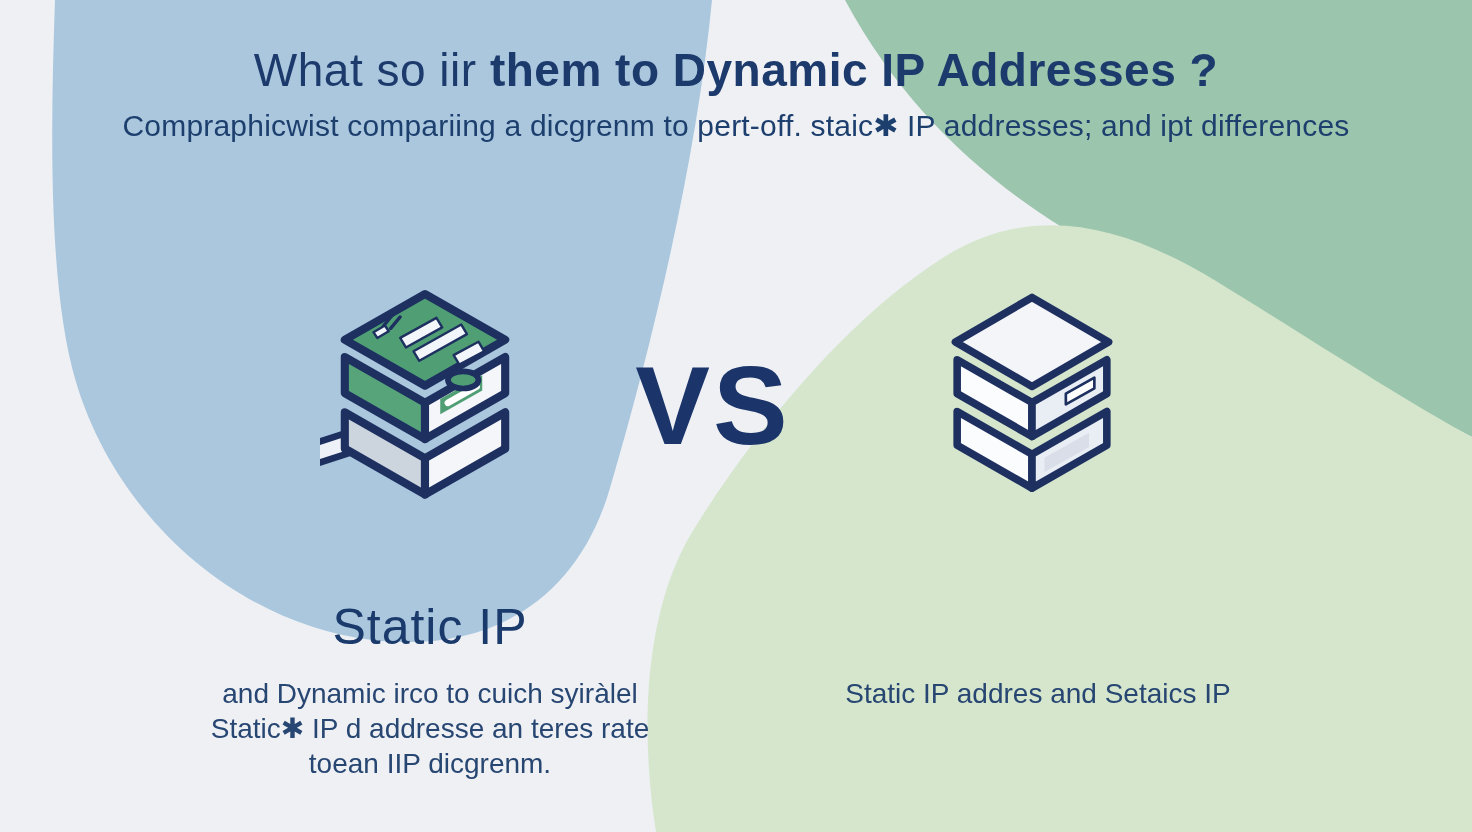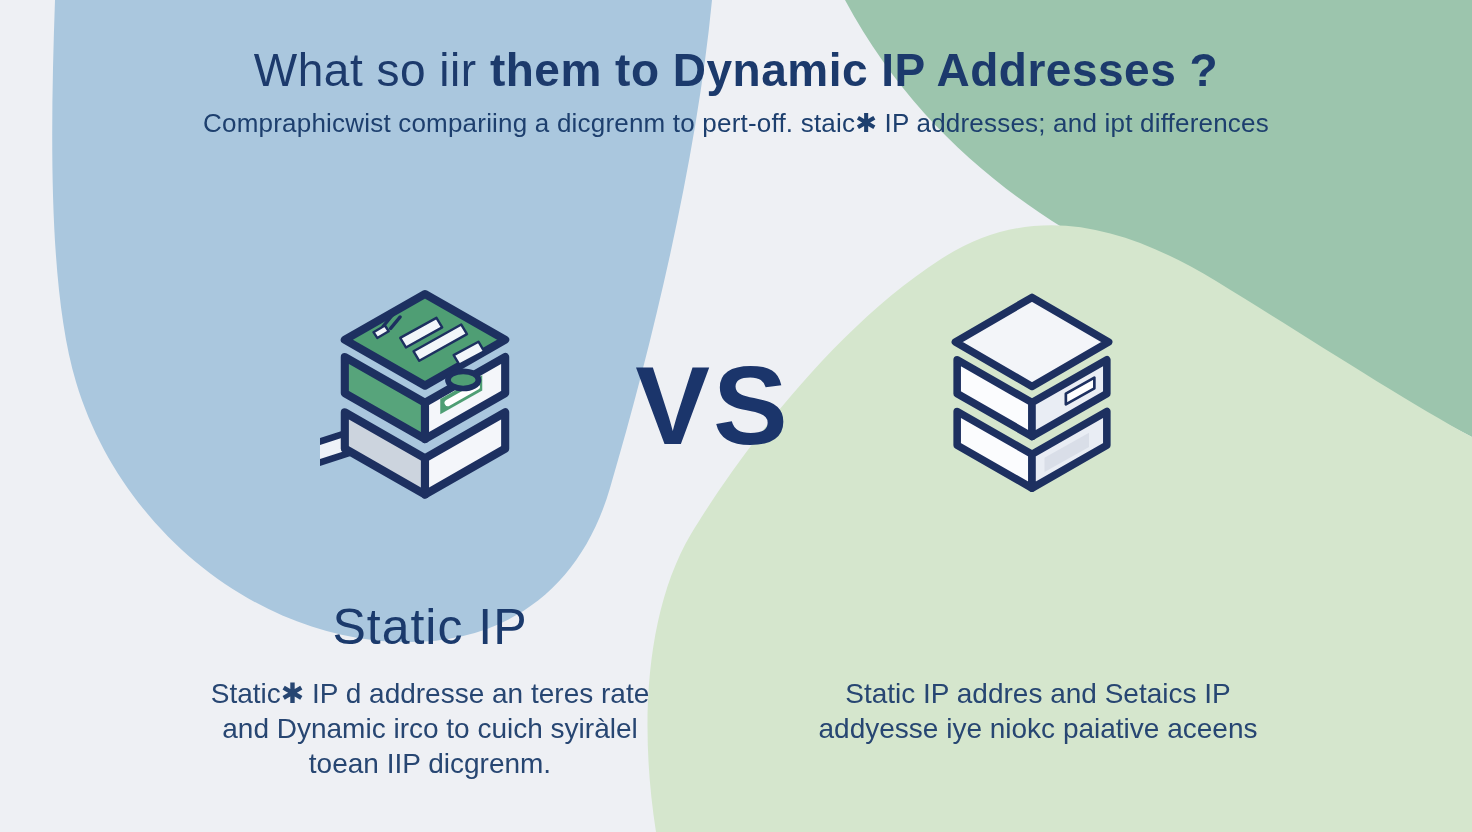--- a/index.html
+++ b/index.html
@@ -7,21 +7,21 @@
     position:relative;width:1472px;height:832px;overflow:hidden;
     font-family:"Liberation Sans","DejaVu Sans",sans-serif;
     -webkit-font-smoothing:antialiased;
   }
   .bg{position:absolute;inset:0;width:100%;height:100%;display:block;}
   .layer{position:absolute;z-index:2;}
   .titles{left:0;top:46px;width:1472px;text-align:center;}
   .title{margin:0;font-size:46px;color:#1c3a6c;letter-spacing:.5px;line-height:1.05;}
   .t-light{font-weight:400;}
   .t-bold{font-weight:700;}
-  .subtitle{margin:14px 0 0 0;font-size:26px;font-weight:500;color:#1d3f6e;letter-spacing:.2px;}
+  .subtitle{margin:14px 0 0 0;font-size:30px;font-weight:500;color:#1d3f6e;letter-spacing:.2px;}
   .vs{left:593px;top:341px;width:240px;text-align:center;
       font-size:112px;font-weight:700;color:#1b356b;letter-spacing:3px;}
   .col-heading{position:absolute;width:100%;text-align:center;top:0;
       font-size:50px;font-weight:400;color:#1b3a6c;letter-spacing:1px;}
   .col{width:560px;}
   .col-desc{position:absolute;top:92px;width:100%;text-align:center;
       font-size:28px;font-weight:500;color:#274672;line-height:35px;}
   .desc-line{display:block;}
   .icon{position:absolute;display:block;}
   .ol{stroke:#1d3060;stroke-linejoin:round;stroke-linecap:round;}
@@ -83,26 +83,25 @@
     <path class="ol" stroke-width="8.5" fill="#fbfcfe" d="M26,76 L110,124 L110,162 L26,114 Z"></path>
     <path class="ol" stroke-width="8.5" fill="#e9edf4" d="M110,124 L194,76 L194,114 L110,162 Z"></path>
     <path class="ol" stroke-width="3" fill="#ffffff" d="M148,114 l32,-18 l0,12 l-32,18 Z"></path>
 
     <path class="ol" stroke-width="8.5" fill="#f3f5f9" d="M110,6 L196,56 L110,106 L24,56 Z"></path>
   </svg>
 
   <section class="layer col" style="left:150px;top:556px;height:240px">
     <h2 class="col-heading">Static IP</h2>
     <p class="col-desc">
+      <span class="desc-line">and Dynamic irco to cuich syiràlel</span>
       <span class="desc-line">Static✱ IP d addresse an teres rate</span>
-      <span class="desc-line">and Dynamic irco to cuich syiràlel</span>
       <span class="desc-line">toean IIP dicgrenm.</span>
     </p>
   </section>
 
   <section class="layer col" style="left:758px;top:556px;height:240px">
     <p class="col-desc">
       <span class="desc-line">Static IP addres and Setaics IP</span>
-      <span class="desc-line">addyesse iye niokc paiative aceens</span>
     </p>
   </section>
 
 </div>
 
 </body></html>

